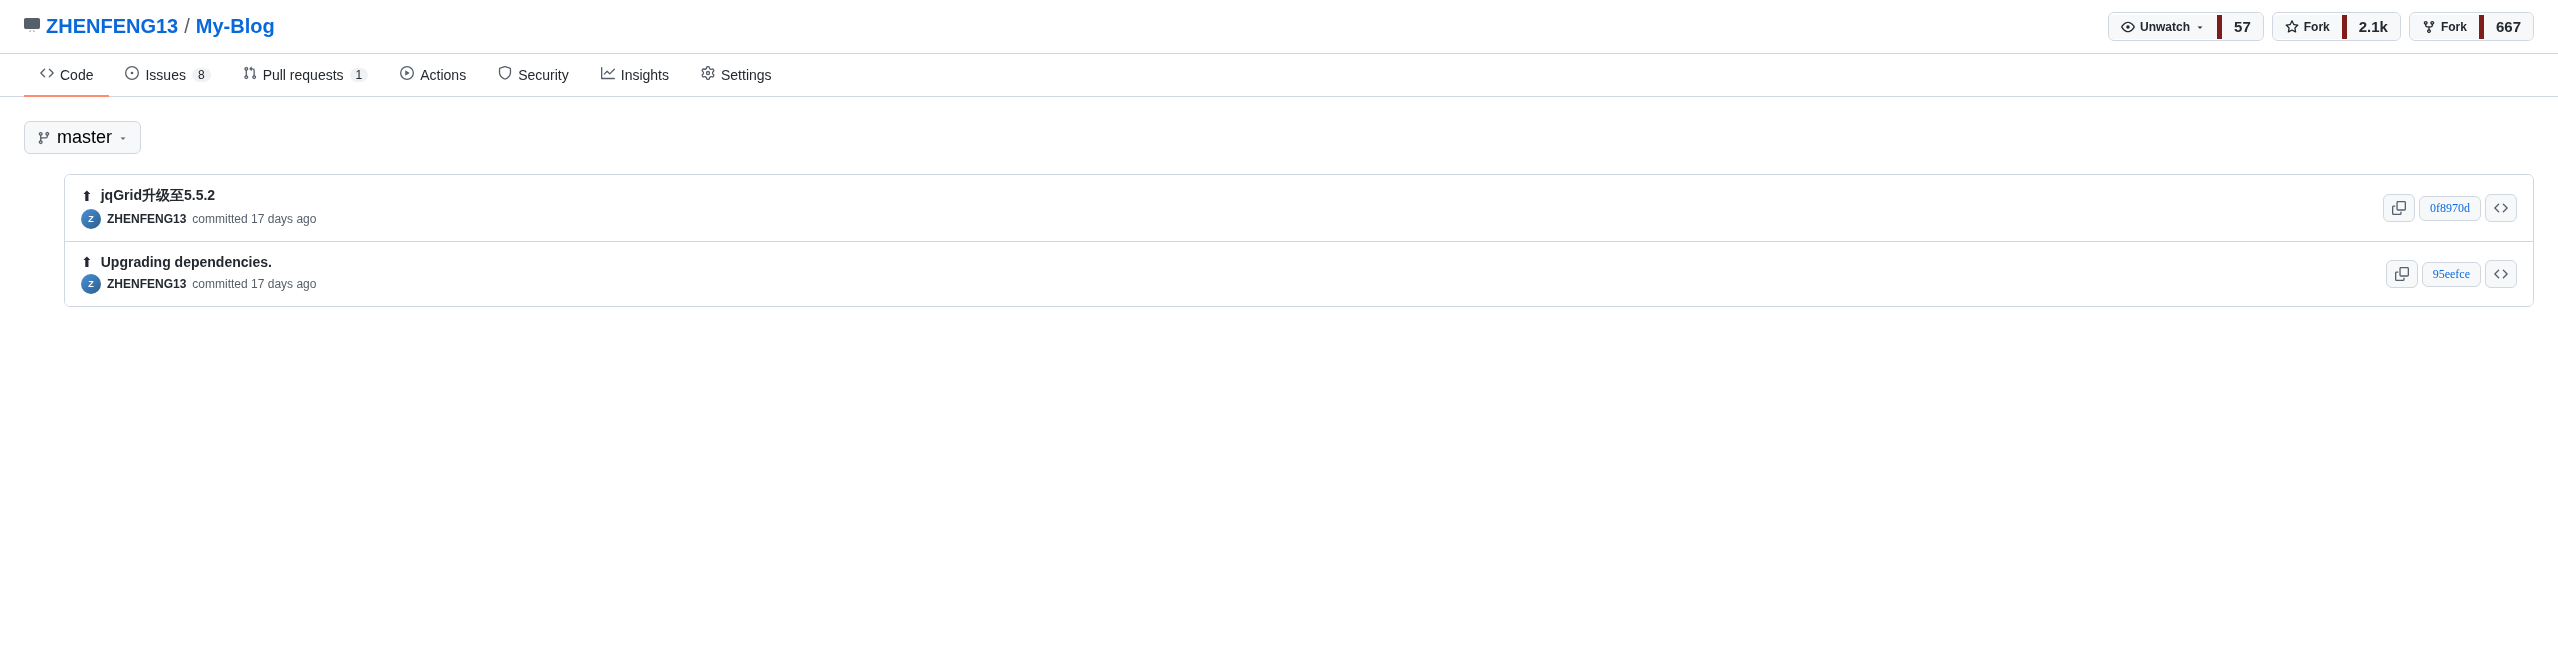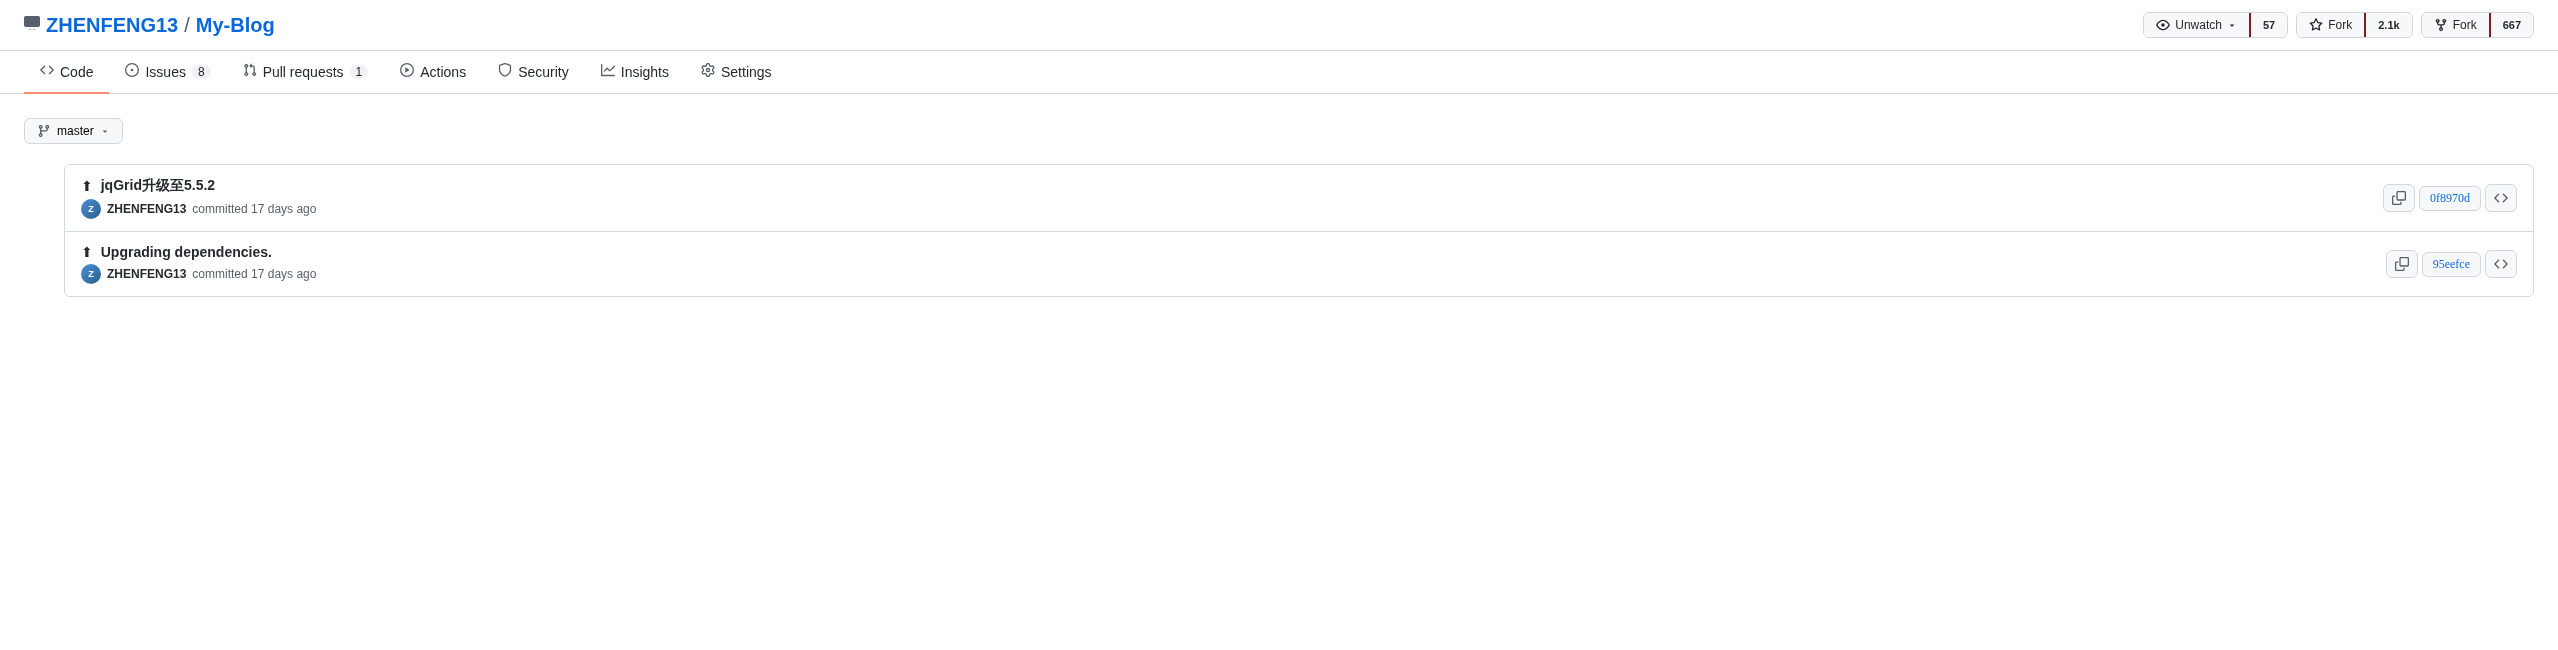--- a/index.html
+++ b/index.html
@@ -62,25 +62,26 @@
       gap: 5px;
       padding: 5px 12px;
       background: #f6f8fa;
       border: none;
       cursor: pointer;
       font-size: 12px;
       color: #24292f;
       font-weight: 500;
     }
     .btn-group .btn-part:not(:last-child) {
-      border-right: 2px solid #7f1d1d;
+      border-right: 5px solid #7f1d1d;
+      font-weight: bold;
     }
     .btn-count {
       font-weight: 600;
-      font-size: 11px;
+      font-size: 15px;
     }
 
     
     .nav-tabs {
       display: flex;
       align-items: center;
       padding: 0 24px;
       border-bottom: 1px solid #d0d7de;
       background: #fff;
       gap: 0;
@@ -121,21 +122,21 @@
     
     .branch-selector {
       display: flex;
       align-items: center;
       gap: 6px;
       padding: 5px 12px;
       background: #f6f8fa;
       border: 1px solid #d0d7de;
       border-radius: 6px;
       cursor: pointer;
-      font-size: 12px;
+      font-size: 18px;
       font-weight: 500;
       margin-bottom: 20px;
       width: fit-content;
     }
 
     
     .commits-section {
       position: relative;
       padding-left: 40px;
     }

